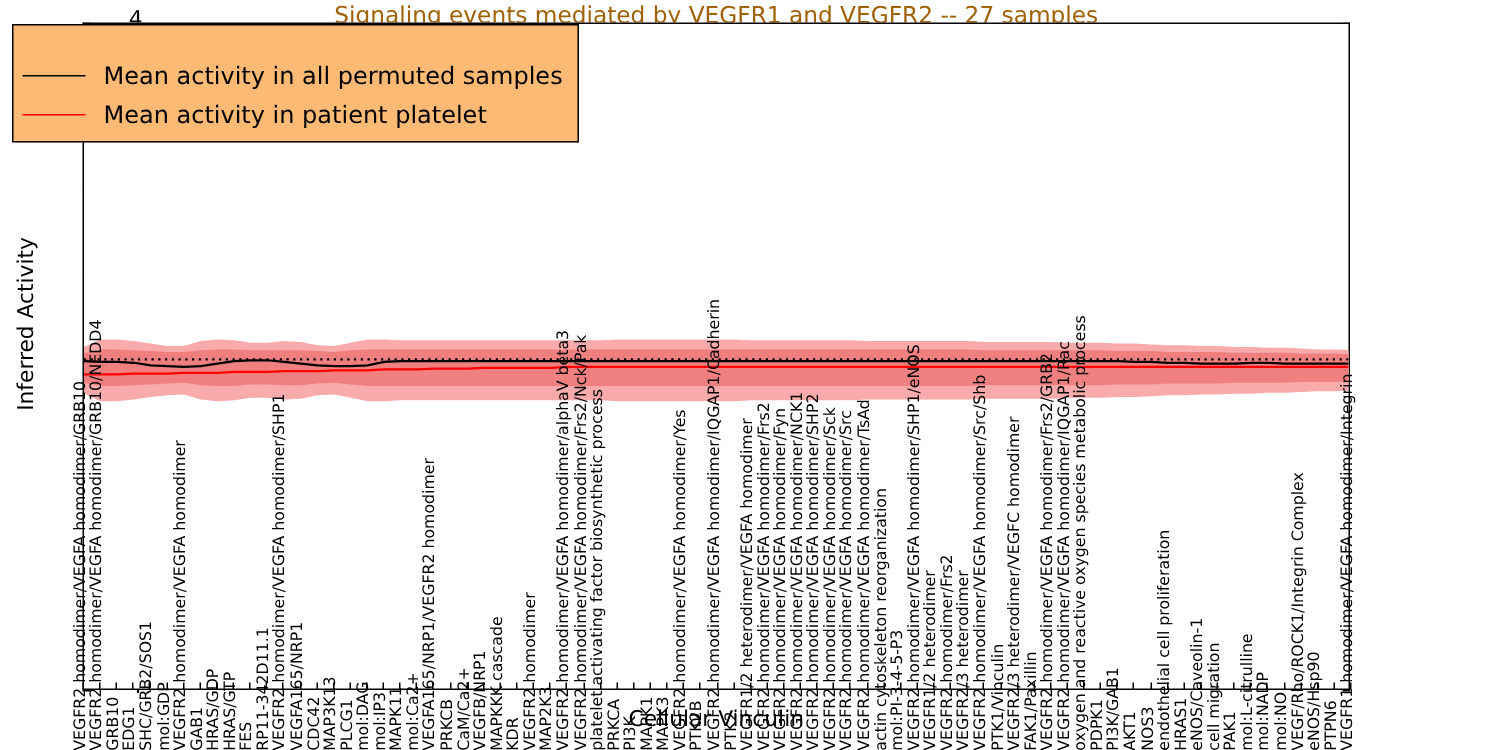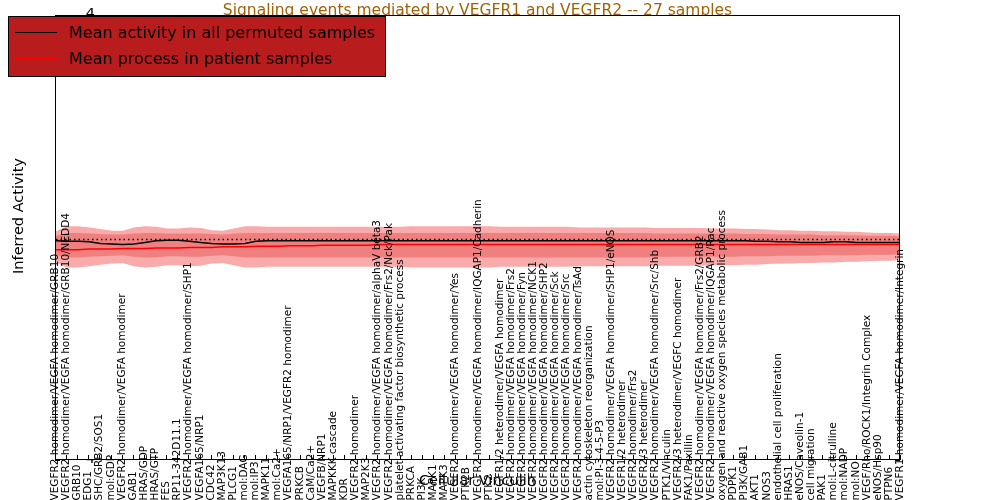--- a/index.html
+++ b/index.html
@@ -42,22 +42,22 @@
     transform-origin:left bottom;transform:rotate(-90deg);
     font-size:10.5px;line-height:10.5px;color:#000;white-space:nowrap;
   }
 
   
   #data-svg{position:absolute;left:0;top:0;width:845px;height:445px;}
 
   
   #legend{
     position:absolute;left:8px;top:16px;
-    background:#b91c1c;border:1.1px solid #000;
-    padding:2px 10px 5px 6px;
+    background:#fdba74;border:1.1px solid #000;
+    padding:20px 10px 5px 6px;
   }
   .legend-row{display:flex;align-items:center;height:26px;}
   .legend-swatch{width:42px;height:0;border-top:1.6px solid #000;margin-right:12px;}
   .legend-swatch.red{border-top-color:#ff0000;}
   .legend-text{font-size:16px;color:#000;white-space:nowrap;}
 </style>
 </head>
 <body>
 
 <div id="figure">
@@ -268,17 +268,17 @@
     </div>
   <div id="xlabel">Cellular Vinculin</div>
 
   <div id="legend">
     <div class="legend-row">
       <span class="legend-swatch"></span>
       <span class="legend-text">Mean activity in all permuted samples</span>
     </div>
     <div class="legend-row">
       <span class="legend-swatch red"></span>
-      <span class="legend-text">Mean process in patient samples</span>
+      <span class="legend-text">Mean activity in patient platelet</span>
     </div>
   </div>
 
 </div>
 
 </body></html>

